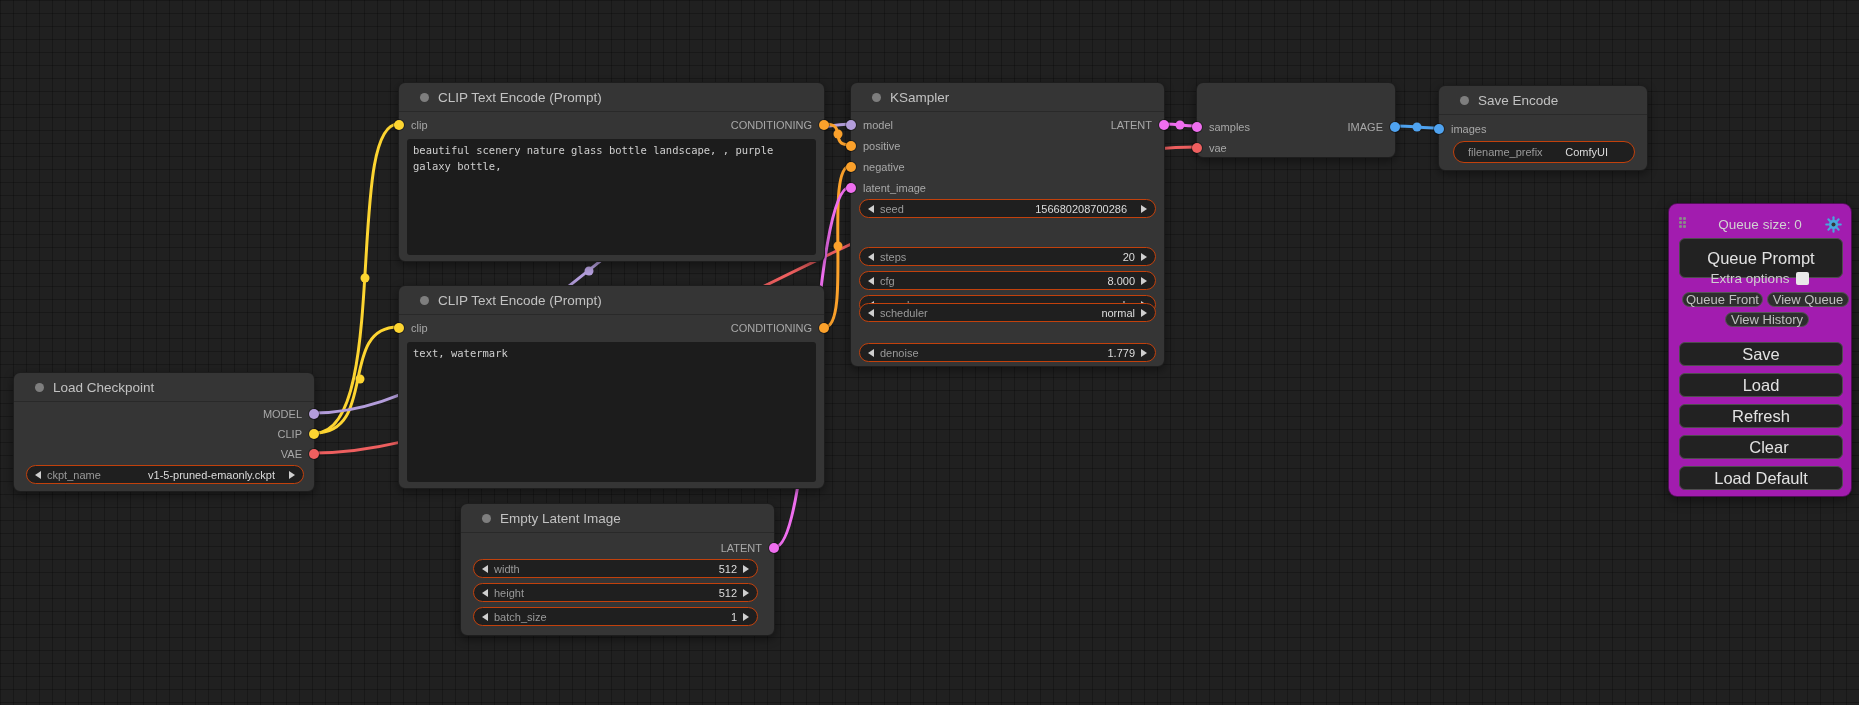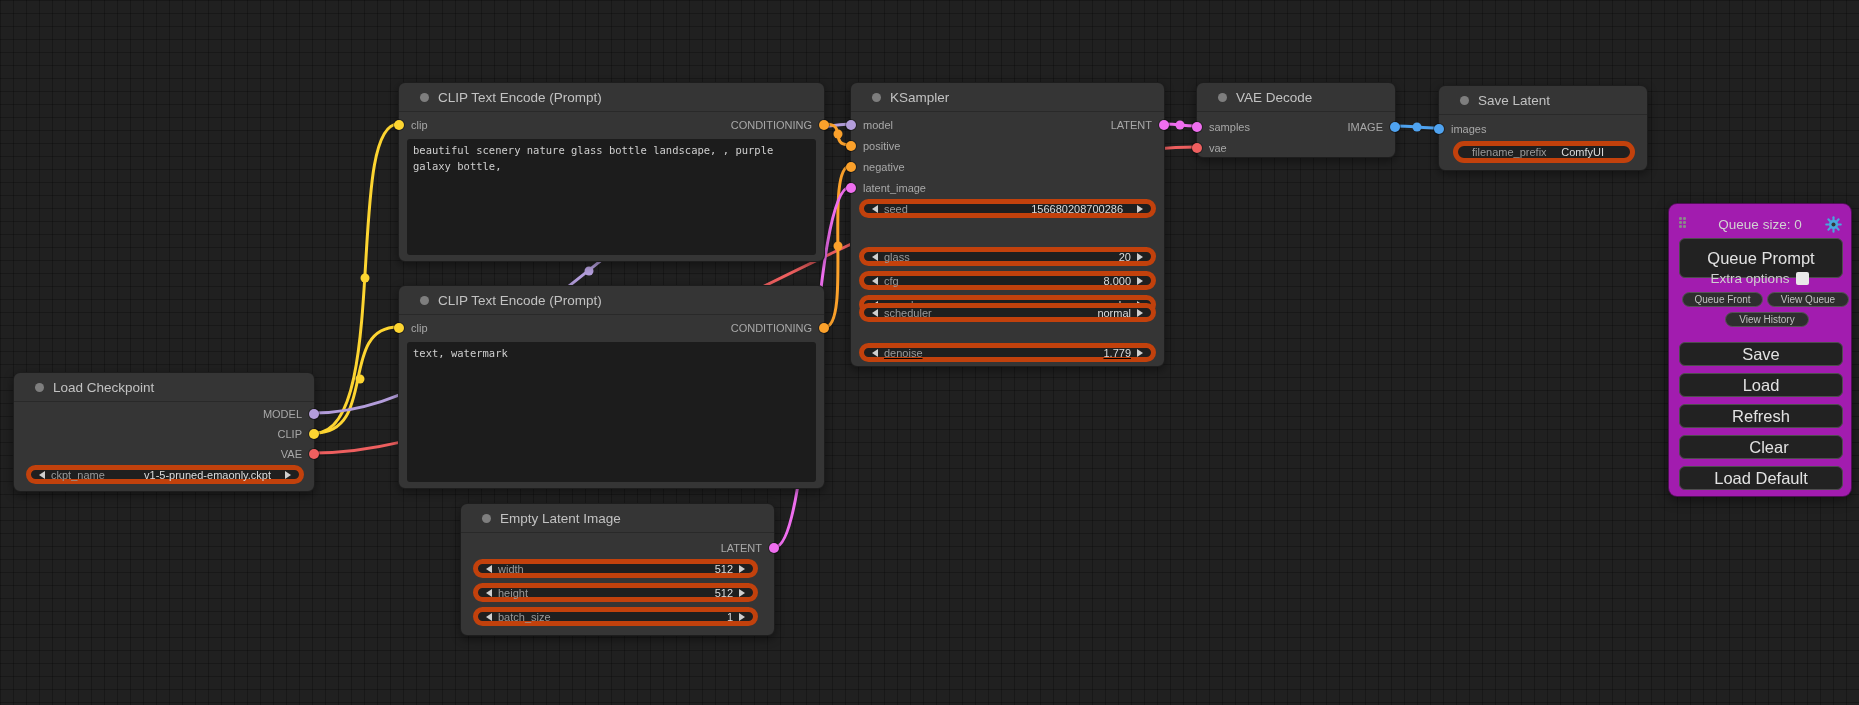--- a/index.html
+++ b/index.html
@@ -29,21 +29,21 @@
   .slot{position:absolute;height:16px;display:flex;align-items:center;font-size:11px;color:#a8a8a8;white-space:nowrap;}
   .slot.in{left:0;}
   .slot.out{right:0;flex-direction:row-reverse;}
   .dot{width:10px;height:10px;border-radius:50%;flex:0 0 auto;box-shadow:0 0 0 1px rgba(0,0,0,0.35);}
   .slot.in .dot{margin-left:-5px;margin-right:7px;}
   .slot.out .dot{margin-right:-5px;margin-left:7px;}
   .c-model{background:#b39ddb;} .c-clip{background:#fdd531;} .c-vae{background:#ee5f5f;}
   .c-cond{background:#fba12b;} .c-latent{background:#ef6eef;} .c-image{background:#4fa3f0;}
 
   .widget{
-    position:absolute;height:19px;background:#1f1f1f;border:5px solid #c2410c;border-radius:11px;
+    position:absolute;height:19px;background:#1f1f1f;border:1px solid #c2410c;border-radius:11px;
     display:flex;align-items:center;font-size:11px;padding:0 8px;box-sizing:border-box;white-space:nowrap;
   }
   .wl{color:#9a9a9a;margin-left:6px;overflow:hidden;}
   .wv{color:#dcdcdc;margin-left:auto;margin-right:6px;}
   .arr{width:0;height:0;flex:0 0 auto;}
   .arr-l{border-top:4px solid transparent;border-bottom:4px solid transparent;border-right:6px solid #cfcfcf;}
   .arr-r{border-top:4px solid transparent;border-bottom:4px solid transparent;border-left:6px solid #cfcfcf;}
   .toggle{width:13px;height:13px;border-radius:50%;background:#8d9db4;border:1px solid #5b6878;flex:0 0 auto;margin-right:-3px;box-sizing:border-box;}
 
   .ntext{
@@ -62,21 +62,21 @@
   .handle{position:absolute;left:10px;top:4px;display:grid;grid-template-columns:repeat(2,4px);grid-auto-rows:4px;}
   .handle i{width:2.5px;height:2.5px;border-radius:50%;background:#8a8a8a;}
   .gear{position:absolute;right:9px;top:3px;}
   .qbtn{
     position:absolute;left:10px;width:164px;height:24px;background:#222222;border:1px solid #4d4d4d;
     border-radius:6px;color:#e2e2e2;font-size:16.5px;display:flex;align-items:center;justify-content:center;
     box-sizing:border-box;white-space:nowrap;
   }
   .qsmall{
     position:absolute;height:15px;background:#2e2e2e;border:1px solid #555;border-radius:9px;
-    color:#c0c0c0;font-size:10px;display:flex;align-items:center;justify-content:center;
+    color:#c0c0c0;font-size:13px;display:flex;align-items:center;justify-content:center;
     box-sizing:border-box;white-space:nowrap;
   }
   .extra{position:absolute;left:0;right:0;display:flex;align-items:center;justify-content:center;color:#cfcfcf;font-size:13.5px;}
   .chk{width:13px;height:13px;background:#e9e9e9;border-radius:2px;margin-left:7px;flex:0 0 auto;}
 </style>
 </head>
 <body>
 
 <svg id="wires" width="1859" height="705">
 
@@ -219,21 +219,21 @@
   </div>
 
   <div class="widget" style="left:8px;right:8px;top:116px;">
     <span class="arr arr-l"></span>
     <span class="wl">seed</span>
     <span class="wv" style="margin-right:14px;">156680208700286</span>
     <span class="arr arr-r"></span>
   </div>
   <div class="widget" style="left:8px;right:8px;top:164px;">
     <span class="arr arr-l"></span>
-    <span class="wl">glass</span>
+    <span class="wl">steps</span>
     <span class="wv">20</span>
     <span class="arr arr-r"></span>
   </div>
   <div class="widget" style="left:8px;right:8px;top:188px;">
     <span class="arr arr-l"></span>
     <span class="wl">cfg</span>
     <span class="wv">8.000</span>
     <span class="arr arr-r"></span>
   </div>
   <div class="widget" style="left:8px;right:8px;top:212px;">
@@ -241,51 +241,47 @@
     <span class="wl">sampler_name</span>
     <span class="wv">euler</span>
     <span class="arr arr-r"></span>
   </div>
   <div class="widget" style="left:8px;right:8px;top:220px;">
     <span class="arr arr-l"></span>
     <span class="wl">scheduler</span>
     <span class="wv">normal</span>
     <span class="arr arr-r"></span>
   </div>
-  <div class="widget" style="left:8px;right:8px;top:260px;text-decoration:underline;">
+  <div class="widget" style="left:8px;right:8px;top:260px;">
     <span class="arr arr-l"></span>
     <span class="wl">denoise</span>
     <span class="wv">1.779</span>
     <span class="arr arr-r"></span>
   </div>
 </div>
 
 <div class="node" style="left:1196px;top:82px;width:200px;height:76px;">
-  <div class="ntitle">
-    <span class="tdot"></span>
-    <span>VAE Decode</span>
-  </div>
   <div class="slot in" style="top:36px;">
     <span class="dot c-latent"></span>
     <span>samples</span>
   </div>
   <div class="slot in" style="top:57px;">
     <span class="dot c-vae"></span>
     <span>vae</span>
   </div>
   <div class="slot out" style="top:36px;">
     <span class="dot c-image"></span>
     <span>IMAGE</span>
   </div>
 </div>
 
 <div class="node" style="left:1438px;top:85px;width:210px;height:86px;">
   <div class="ntitle">
     <span class="tdot"></span>
-    <span>Save Latent</span>
+    <span>Save Encode</span>
   </div>
   <div class="slot in" style="top:35px;">
     <span class="dot c-image"></span>
     <span>images</span>
   </div>
   <div class="widget" style="left:14px;right:12px;top:55px;height:22px;border-radius:12px;">
     <span class="wl">filename_prefix</span>
     <span class="wv" style="margin-right:18px;">ComfyUI</span>
   </div>
 </div>

